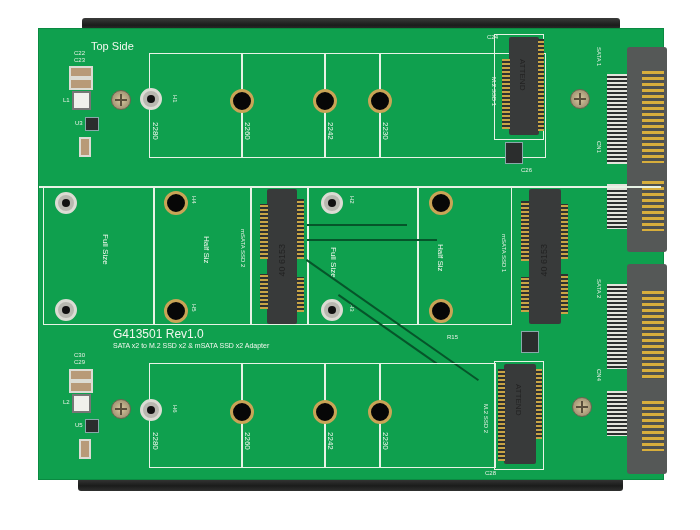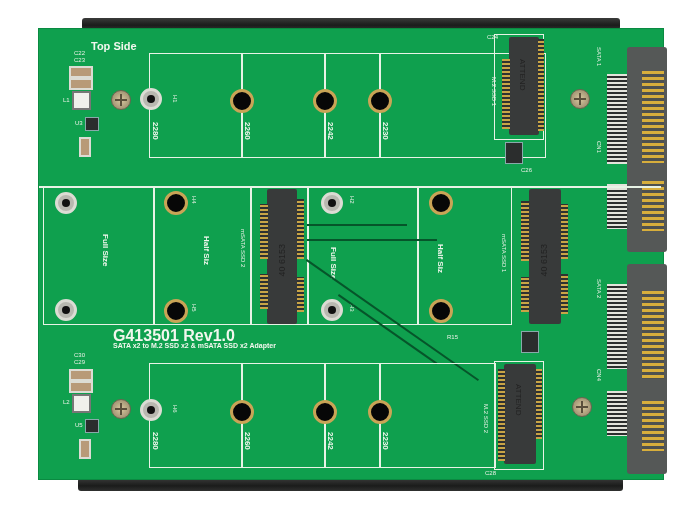--- a/index.html
+++ b/index.html
@@ -5,21 +5,21 @@
   html,body{margin:0;padding:0;background:#ffffff;}
   body{width:700px;height:530px;position:relative;overflow:hidden;font-family:"Liberation Sans",sans-serif;}
   .abs{position:absolute;}
   
   .rail{position:absolute;background:linear-gradient(#3a3b3a,#1b1c1b 60%,#2f302f);border-radius:3px;}
   
   .board{position:absolute;left:38px;top:28px;width:624px;height:450px;background:#0fa04e;
          background-image:linear-gradient(90deg,rgba(255,255,255,0.02) 1px,transparent 1px);
          border:1px solid #0a8a41;}
   .silk{position:absolute;border:1px solid #e8f3e6;}
-  .txt{position:absolute;color:#f2f7ee;font-weight:bold;white-space:nowrap;}
+  .txt{position:absolute;color:#f2f7ee;font-weight:normal;white-space:nowrap;}
   .vt{writing-mode:vertical-rl;}
   .small{font-size:6px;font-weight:normal;color:#e9f1e6;}
   .hole{position:absolute;width:18px;height:18px;border-radius:50%;background:#070707;border:3px solid #c9a456;box-sizing:content-box;}
   .standoff{position:absolute;width:16px;height:16px;border-radius:50%;background:#b8b8b0;border:3px solid #dcdcd4;}
   .standoff::after{content:"";position:absolute;left:4px;top:4px;width:8px;height:8px;border-radius:50%;background:#111;}
   .screw{position:absolute;width:18px;height:18px;border-radius:50%;background:radial-gradient(#d8c9a0,#8e8062);border:1px solid #6d6350;}
   .screw::before,.screw::after{content:"";position:absolute;background:#5a4f3b;}
   .screw::before{left:8px;top:3px;width:2px;height:12px;}
   .screw::after{left:3px;top:8px;width:12px;height:2px;}
   .conn{position:absolute;background:#383a3a;border-radius:2px;}
@@ -128,21 +128,21 @@
   <div class="pins" style="left:482px;top:248px;width:8px;height:35px;"></div>
   <div class="pins" style="left:522px;top:175px;width:7px;height:55px;"></div>
   <div class="pins" style="left:522px;top:245px;width:7px;height:40px;"></div>
   <div class="txt small vt" style="left:500px;top:215px;color:#222;font-size:9px;transform:rotate(180deg);">40 6153</div>
 
   <div class="trace" style="left:268px;top:195px;width:100px;height:2px;"></div>
   <div class="trace" style="left:268px;top:210px;width:130px;height:2px;"></div>
   <div class="trace" style="left:268px;top:230px;width:210px;height:2px;transform:rotate(35deg);transform-origin:0 0;"></div>
   <div class="trace" style="left:300px;top:265px;width:120px;height:2px;transform:rotate(35deg);transform-origin:0 0;"></div>
 
-  <div class="txt" style="left:74px;top:298px;font-size:16px;">G413501 Rev1.0</div>
+  <div class="txt" style="left:74px;top:298px;font-size:12px;">G413501 Rev1.0</div>
   <div class="txt" style="left:74px;top:313px;font-size:7px;">SATA x2 to M.2 SSD x2 &amp; mSATA SSD x2 Adapter</div>
 
   <div class="chip" style="left:482px;top:302px;width:16px;height:20px;"></div>
   <div class="txt small" style="left:408px;top:305px;">R15</div>
 
   <div class="sata-pad" style="left:568px;top:255px;width:20px;height:85px;"></div>
   <div class="sata-pad" style="left:568px;top:362px;width:20px;height:45px;"></div>
   <div class="sata-body" style="left:588px;top:235px;width:40px;height:210px;"></div>
   <div class="sata-gold" style="left:603px;top:262px;width:22px;height:88px;"></div>
   <div class="sata-gold" style="left:603px;top:372px;width:22px;height:50px;"></div>

